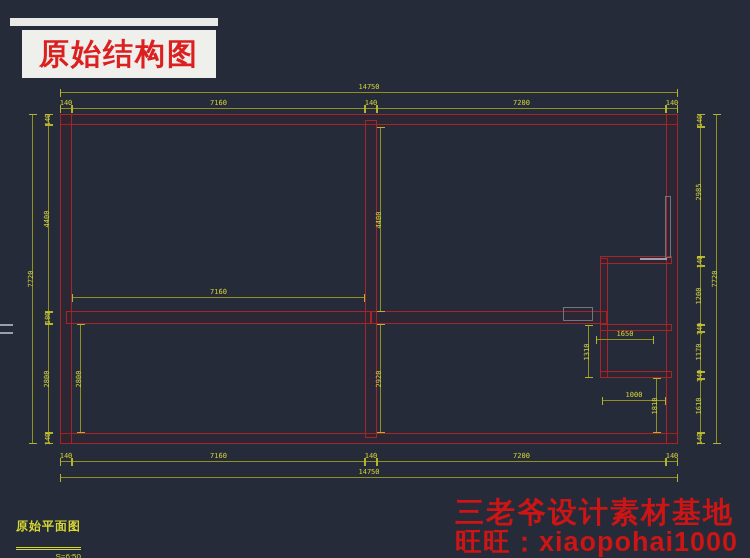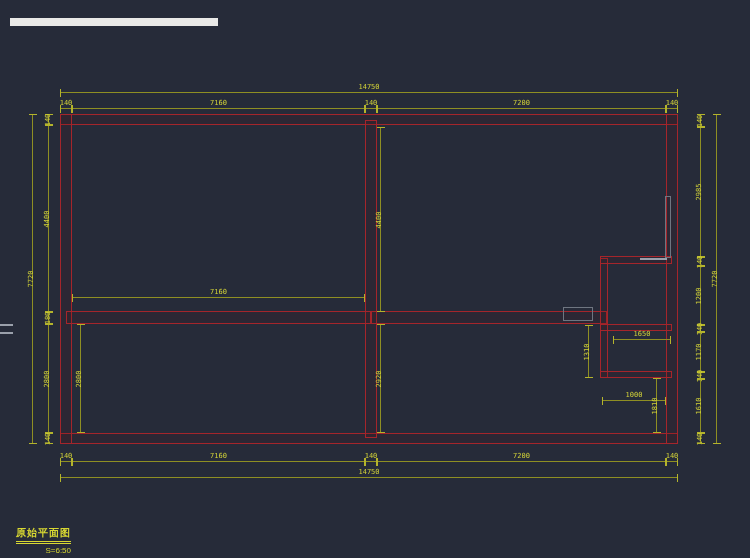--- a/index.html
+++ b/index.html
@@ -23,22 +23,22 @@
   .dim-h::before,.dim-h::after{content:"";position:absolute;top:-4px;width:1px;height:8px;background:#b4b42c;}
   .dim-h::before{left:0;} .dim-h::after{right:0;}
   .dim-v::before,.dim-v::after{content:"";position:absolute;left:-4px;width:8px;height:1px;background:#b4b42c;}
   .dim-v::before{top:0;} .dim-v::after{bottom:0;}
   .dim-label{position:absolute;color:#d2d238;font-size:7px;line-height:7px;white-space:nowrap;
         font-family:"DejaVu Sans Mono",monospace;}
   .dim-h .dim-label{left:50%;bottom:2px;transform:translateX(-50%);}
   .dim-v .dim-label{left:0;top:50%;transform:translate(-56%,-50%) rotate(-90deg);}
   
   #plan-label{position:absolute;left:16px;top:518px;color:#d8d832;}
-  #plan-label .pl-title{font-size:10px;font-weight:bold;border-bottom:3px double #d8d832;
-        padding-bottom:1px;letter-spacing:1px;margin-top:8px;}
+  #plan-label .pl-title{font-size:12px;font-weight:bold;border-bottom:3px double #d8d832;
+        padding-bottom:12px;letter-spacing:1px;}
   #plan-label .pl-scale{font-size:8px;text-align:right;margin-top:2px;}
   
   #watermark{position:absolute;right:12px;bottom:2px;color:#ce1515;text-align:left;
         font-weight:bold;line-height:1.05;}
   #watermark .wm1{font-size:29px;letter-spacing:2px;}
   #watermark .wm2{font-size:27px;letter-spacing:1px;}
 </style>
 </head>
 <body>
 
@@ -74,21 +74,21 @@
       </div>
       <div class="dim dim-h" style="left: 377px; top: 108px; width: 289px; height: 0px;">
         <span class="dim-label">7200</span>
       </div>
       <div class="dim dim-h" style="left: 666px; top: 108px; width: 12px; height: 0px;">
         <span class="dim-label">140</span>
       </div>
       <div class="dim dim-h" style="left: 72px; top: 297px; width: 293px; height: 0px;">
         <span class="dim-label">7160</span>
       </div>
-      <div class="dim dim-h" style="left: 613px; top: 339px; width: 58px; height: 0px;">
+      <div class="dim dim-h" style="left: 596px; top: 339px; width: 58px; height: 0px;">
         <span class="dim-label">1650</span>
       </div>
       <div class="dim dim-h" style="left: 602px; top: 400px; width: 64px; height: 0px;">
         <span class="dim-label">1000</span>
       </div>
       <div class="dim dim-h" style="left: 60px; top: 461px; width: 12px; height: 0px;">
         <span class="dim-label">140</span>
       </div>
       <div class="dim dim-h" style="left: 72px; top: 461px; width: 293px; height: 0px;">
         <span class="dim-label">7160</span>
@@ -164,19 +164,26 @@
       </div>
       <div class="dim dim-v" style="left: 700px; top: 433px; width: 0px; height: 11px;">
         <span class="dim-label">140</span>
       </div>
       <div class="dim dim-v" style="left: 716px; top: 114px; width: 0px; height: 330px;">
         <span class="dim-label">7720</span>
       </div>
     </div>
 
   <div id="top-strip"></div>
+  <div id="title-badge">
+    <span>原始结构图</span>
+  </div>
 
   <div id="plan-label">
     <div class="pl-title">原始平面图</div>
     <div class="pl-scale">S=6:50</div>
   </div>
 
+  <div id="watermark">
+    <div class="wm1">三老爷设计素材基地</div>
+    <div class="wm2">旺旺：xiaopohai1000</div>
+  </div>
 </div>
 
 </body></html>

